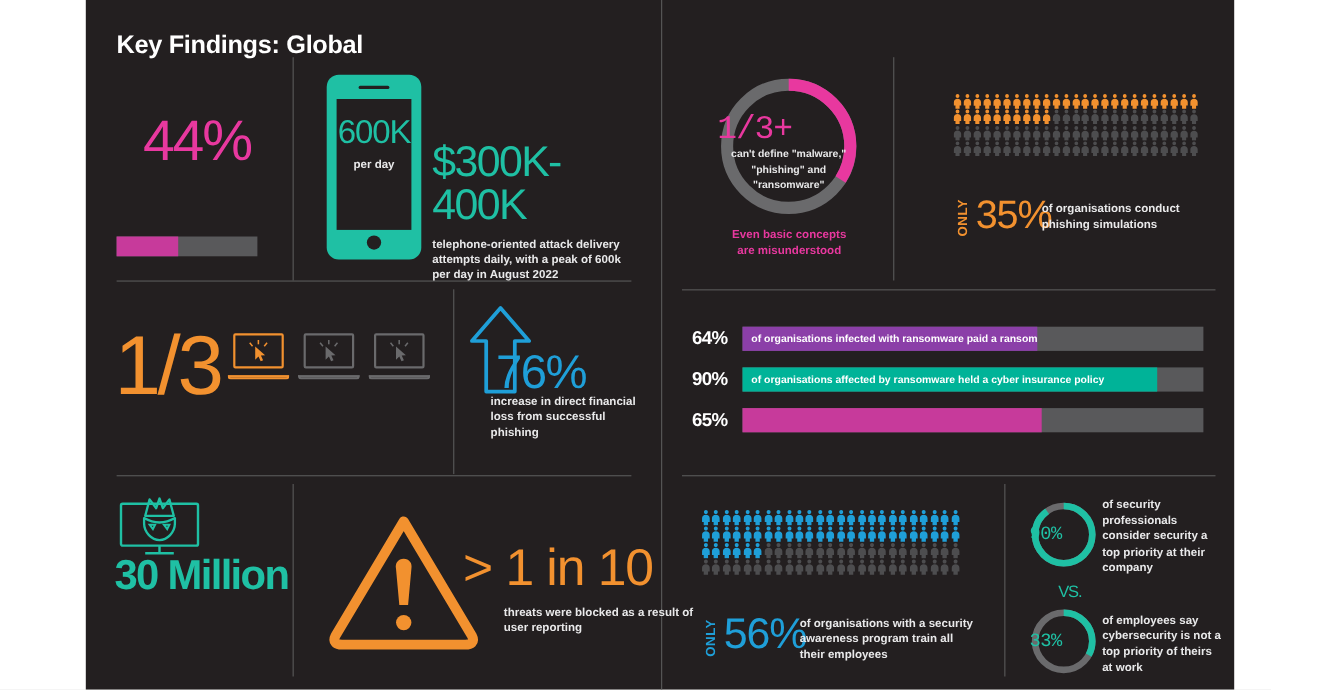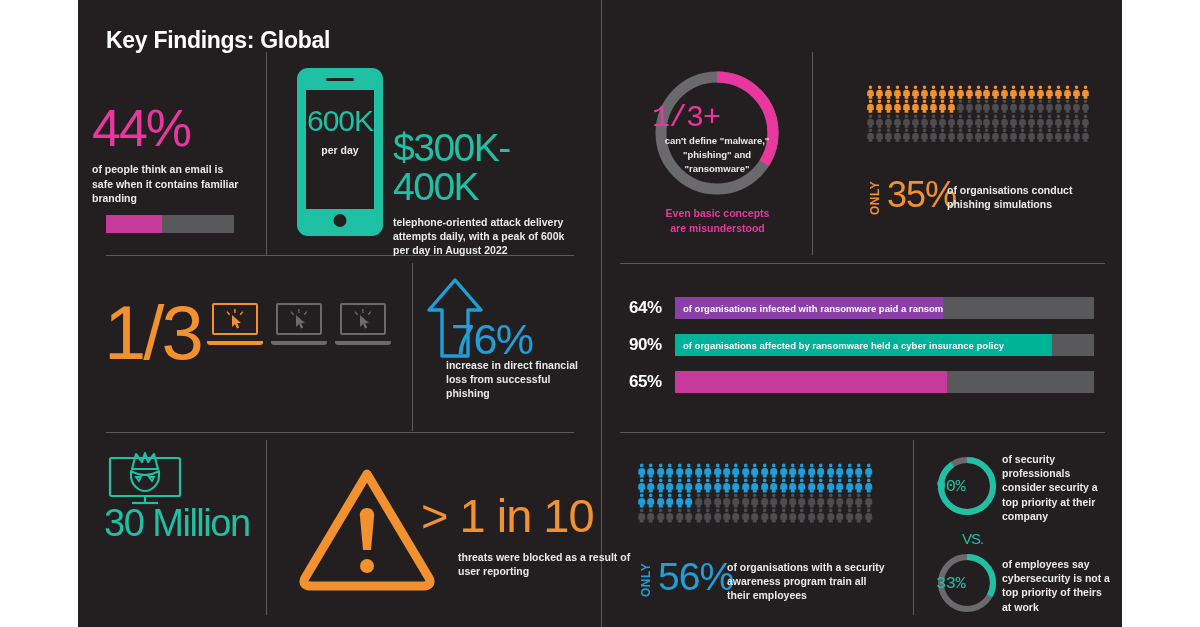--- a/index.html
+++ b/index.html
@@ -12,21 +12,21 @@
   .vdiv { position:absolute; width:1px; background:#5a5a5a; }
   .hdiv { position:absolute; height:1px; background:#5a5a5a; }
 
   .title { position:absolute; left:106px; top:27px; font-size:23px; font-weight:bold;
            color:#ffffff; letter-spacing:-0.3px; }
 
   .big { font-weight:300; line-height:1; letter-spacing:-1px; }
   .cap { font-size:10.5px; line-height:1.35; color:#e9e9ea; font-weight:bold; }
 
   
-  .b44 { position:absolute; left:92px; top:104px; width:150px; }
+  .b44 { position:absolute; left:104px; top:104px; width:150px;text-align:center; }
   .b44 .num { font-size:52px; color:#e8389f; font-weight:300; line-height:0.95; letter-spacing:-2px; }
   .b44 .cap { margin-top:9px; }
   .bar44 { position:absolute; left:106px; top:215px; width:128px; height:18px; background:#59595b; }
   .bar44 > i { display:block; height:100%; width:44%; background:#c73a9b; }
 
   
   .phone { position:absolute; left:297px; top:68px; width:86px; height:168px;
            background:#1fc0a4; border-radius:11px; }
   .phone .speaker { position:absolute; left:50%; transform:translateX(-50%); top:10px;
                     width:28px; height:3px; border-radius:2px; background:#231f20; }
@@ -58,21 +58,21 @@
 
   
   .arrow { position:absolute; left:424px; top:277px; }
   .b76 { position:absolute; left:451px; top:318px; font-size:43px; color:#1f9fd8;
          font-weight:300; letter-spacing:-1.5px; line-height:1; }
   .cap76 { position:absolute; left:446px; top:358px; width:150px; }
 
   
   .monitor { position:absolute; left:108px; top:452px; }
   .b30 { position:absolute; left:104px; top:504px; font-size:38px; color:#1fc0a4;
-         font-weight:400; letter-spacing:-1.5px; line-height:1; }
+         font-weight:700; letter-spacing:-1.5px; line-height:1; }
   .cap30 { position:absolute; left:106px; top:554px; width:160px; }
 
   
   .warn { position:absolute; left:298px; top:466px; }
   .b1in10 { position:absolute; left:421px; top:492px; font-size:47px; color:#f2912f;
             font-weight:300; letter-spacing:-1px; line-height:1; }
   .cap1in10 { position:absolute; left:458px; top:550px; width:175px; }
 
   
   .donutwrap { position:absolute; }
@@ -129,21 +129,20 @@
   <div class="vdiv" style="left:266px; top:440px; height:175px;"></div>
   <div class="vdiv" style="left:812px; top:52px; height:203px;"></div>
   <div class="hdiv" style="left:620px; top:263px; width:485px;"></div>
   <div class="hdiv" style="left:620px; top:432px; width:485px;"></div>
   <div class="vdiv" style="left:913px; top:440px; height:175px;"></div>
 
   <div class="title">Key Findings: Global</div>
 
   <div class="b44">
     <div class="num big">44%</div>
-    <div class="cap">of people think an email is safe when it contains familiar branding</div>
   </div>
   <div class="bar44">
       <i id="bar44fill" style="width: 44%;"></i>
     </div>
 
   <div class="phone">
     <div class="speaker"></div>
     <div class="screen"></div>
     <div class="k big">600K</div>
     <div class="pd">per day</div>

